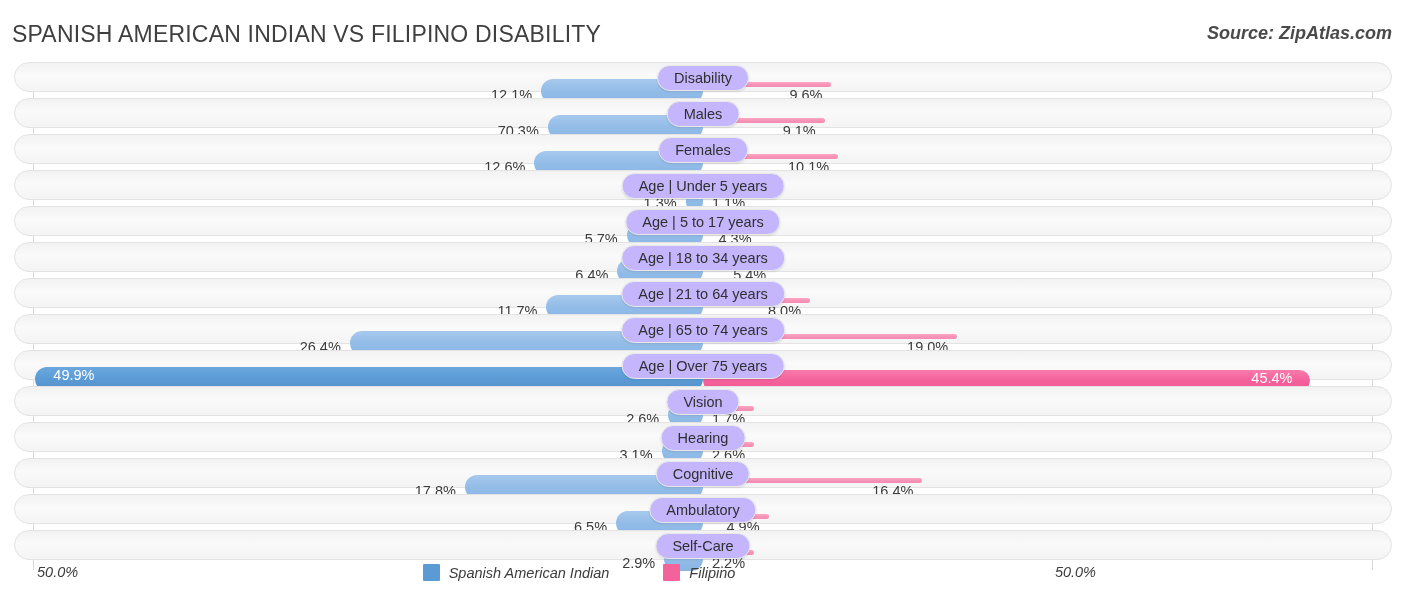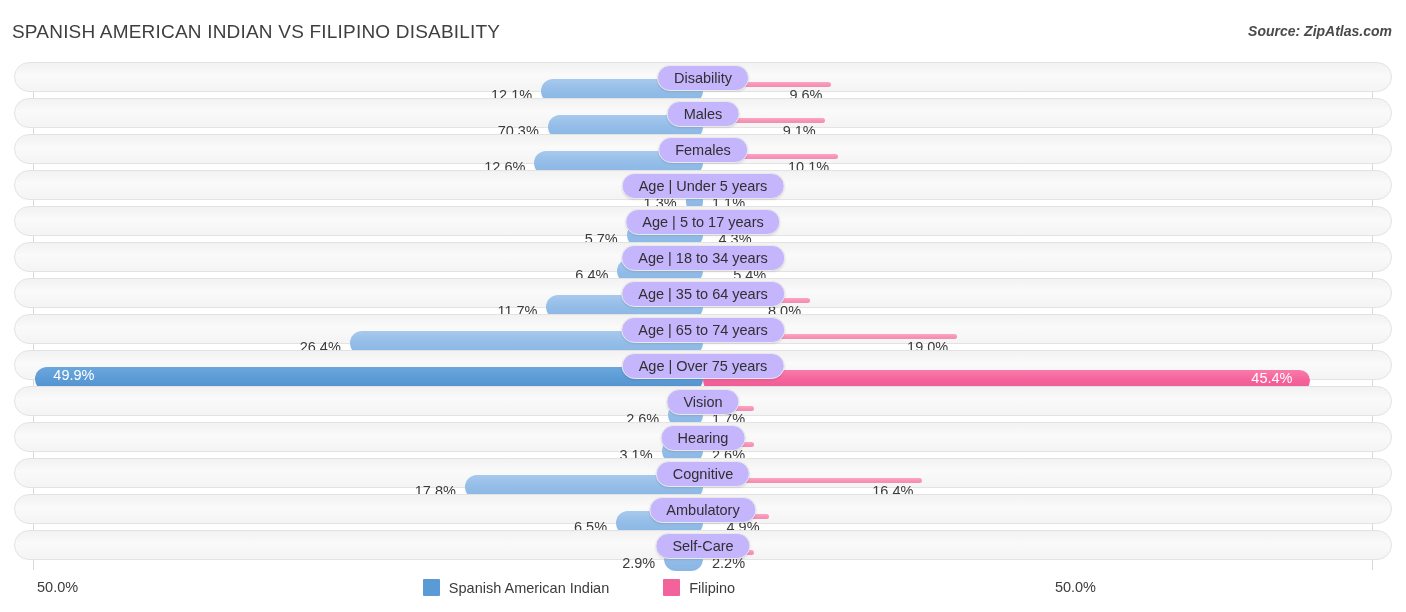--- a/index.html
+++ b/index.html
@@ -26,30 +26,30 @@
   .header {
     position: absolute;
     left: 0; top: 0;
     width: 1406px;
     height: 60px;
   }
   .title {
     position: absolute;
     left: 12px;
     top: 21px;
-    font-size: 19px;
+    font-size: 23px;
     letter-spacing: .2px;
     color: #3f3f3f;
     white-space: nowrap;
   }
   .source {
     position: absolute;
     right: 14px;
     top: 23px;
-    font-size: 14px;
+    font-size: 18px;
     font-style: italic;
     font-weight: bold;
     color: #4a4a4a;
     white-space: nowrap;
   }
 
   
   .chart {
     position: absolute;
     left: 0;
@@ -156,23 +156,24 @@
     color: #303030;
     white-space: nowrap;
     box-shadow: 0 1px 2px rgba(0,0,0,.10);
     z-index: 3;
   }
 
   
   .footer {
     position: absolute;
     left: 0;
-    top: 572px;
+    top: 557px;
     width: 1130px;
     height: 40px;
+    font-style: italic;
   }
   .axis-min, .axis-max {
     position: absolute;
     top: 7px;
     font-size: 14.5px;
     color: #3c3c3c;
     white-space: nowrap;
   }
   .axis-min { left: 37px; }
   .axis-max { right: 34px; }
@@ -296,21 +297,21 @@
         <div class="row">
           <div class="track"></div>
           <div class="bar-wrap-left">
             <div class="bar blue" style="width: 156.546px;"></div>
             <div class="val">11.7%</div>
           </div>
           <div class="bar-wrap-right">
             <div class="bar pink" style="width: 107.04px;"></div>
             <div class="val">8.0%</div>
           </div>
-          <div class="center-label">Age | 35 to 64 years</div>
+          <div class="center-label">Age | 21 to 64 years</div>
         </div>
         <div class="row">
           <div class="track"></div>
           <div class="bar-wrap-left">
             <div class="bar blue" style="width: 353.232px;"></div>
             <div class="val">26.4%</div>
           </div>
           <div class="bar-wrap-right">
             <div class="bar pink" style="width: 254.22px;"></div>
             <div class="val">19.0%</div>

